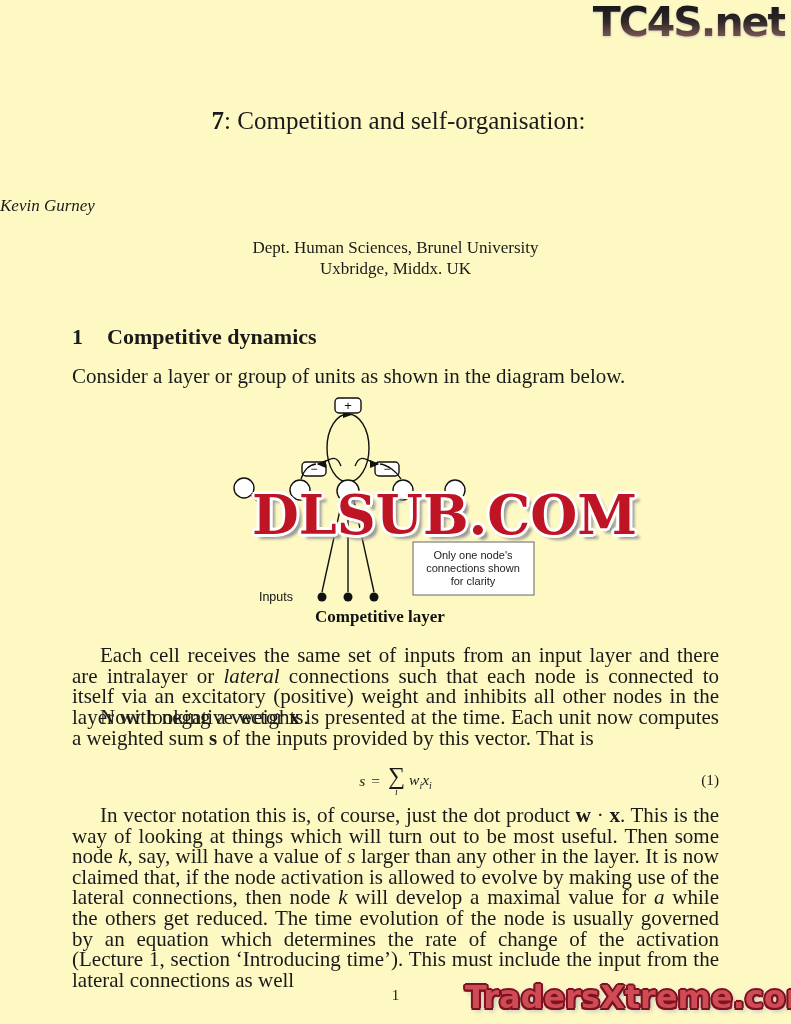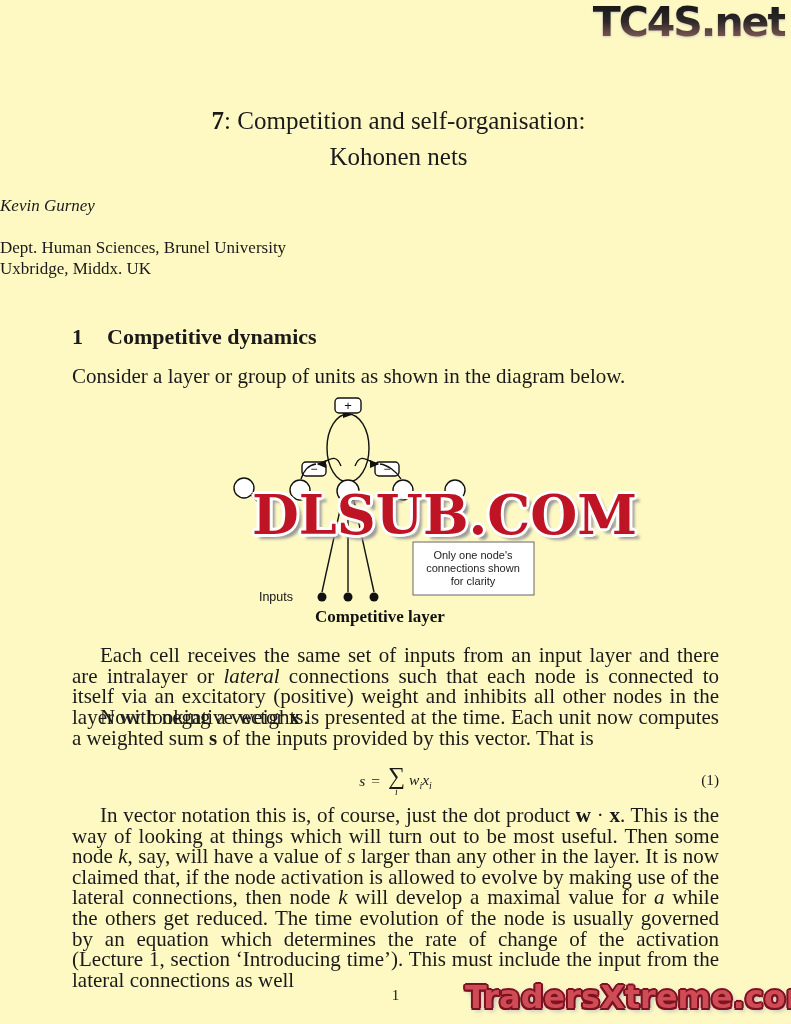--- a/index.html
+++ b/index.html
@@ -40,21 +40,21 @@
       -1.5px -1.5px 0 #7c1220, 1.5px 1.5px 0 #7c1220,
       -1.5px 1.5px 0 #7c1220, 1.5px -1.5px 0 #7c1220,
       3px 3px 5px #b9b9b9, 0 0 6px rgba(220,220,220,.8);
     z-index:5;
   }
   
   .title-block { position:absolute; top:103px; left:0; width:100%; text-align:center;padding-left:6px; }
   .title-line { font-size:25px; line-height:36px; }
   .author { position:absolute; top:196px; left:0; width:100%; 
             font-style:italic; font-size:17px; }
-  .affil { position:absolute; top:237px; left:0; width:100%; 
+  .affil { position:absolute; top:237px; left:0; width:100%; text-align:center;
            font-size:17px; line-height:21px; }
   
   .section-head {
     position:absolute; top:324px; left:72px;
     font-weight:bold; font-size:22px; display:flex; gap:24px;
   }
   .para {
     position:absolute; left:72px; width:647px;
     font-size:21px; line-height:20.6px; text-align:justify;
   }
@@ -89,21 +89,20 @@
 <body>
 
 <div class="page">
 
   <div class="wm-top">TC4S.net</div>
   <div class="wm-mid">DLSUB.COM</div>
   <div class="wm-bottom">TradersXtreme.com</div>
 
   <div class="title-block">
     <div class="title-line"><b>7</b><span>: Competition and self-organisation:</span></div>
-    <div class="title-line">Kohonen nets</div>
   </div>
   <div class="author">Kevin Gurney</div>
   <div class="affil">
     <div>Dept. Human Sciences, Brunel University</div>
     <div>Uxbridge, Middx. UK</div>
   </div>
 
   <div class="section-head">
     <span>1</span>
     <span>Competitive dynamics</span>

